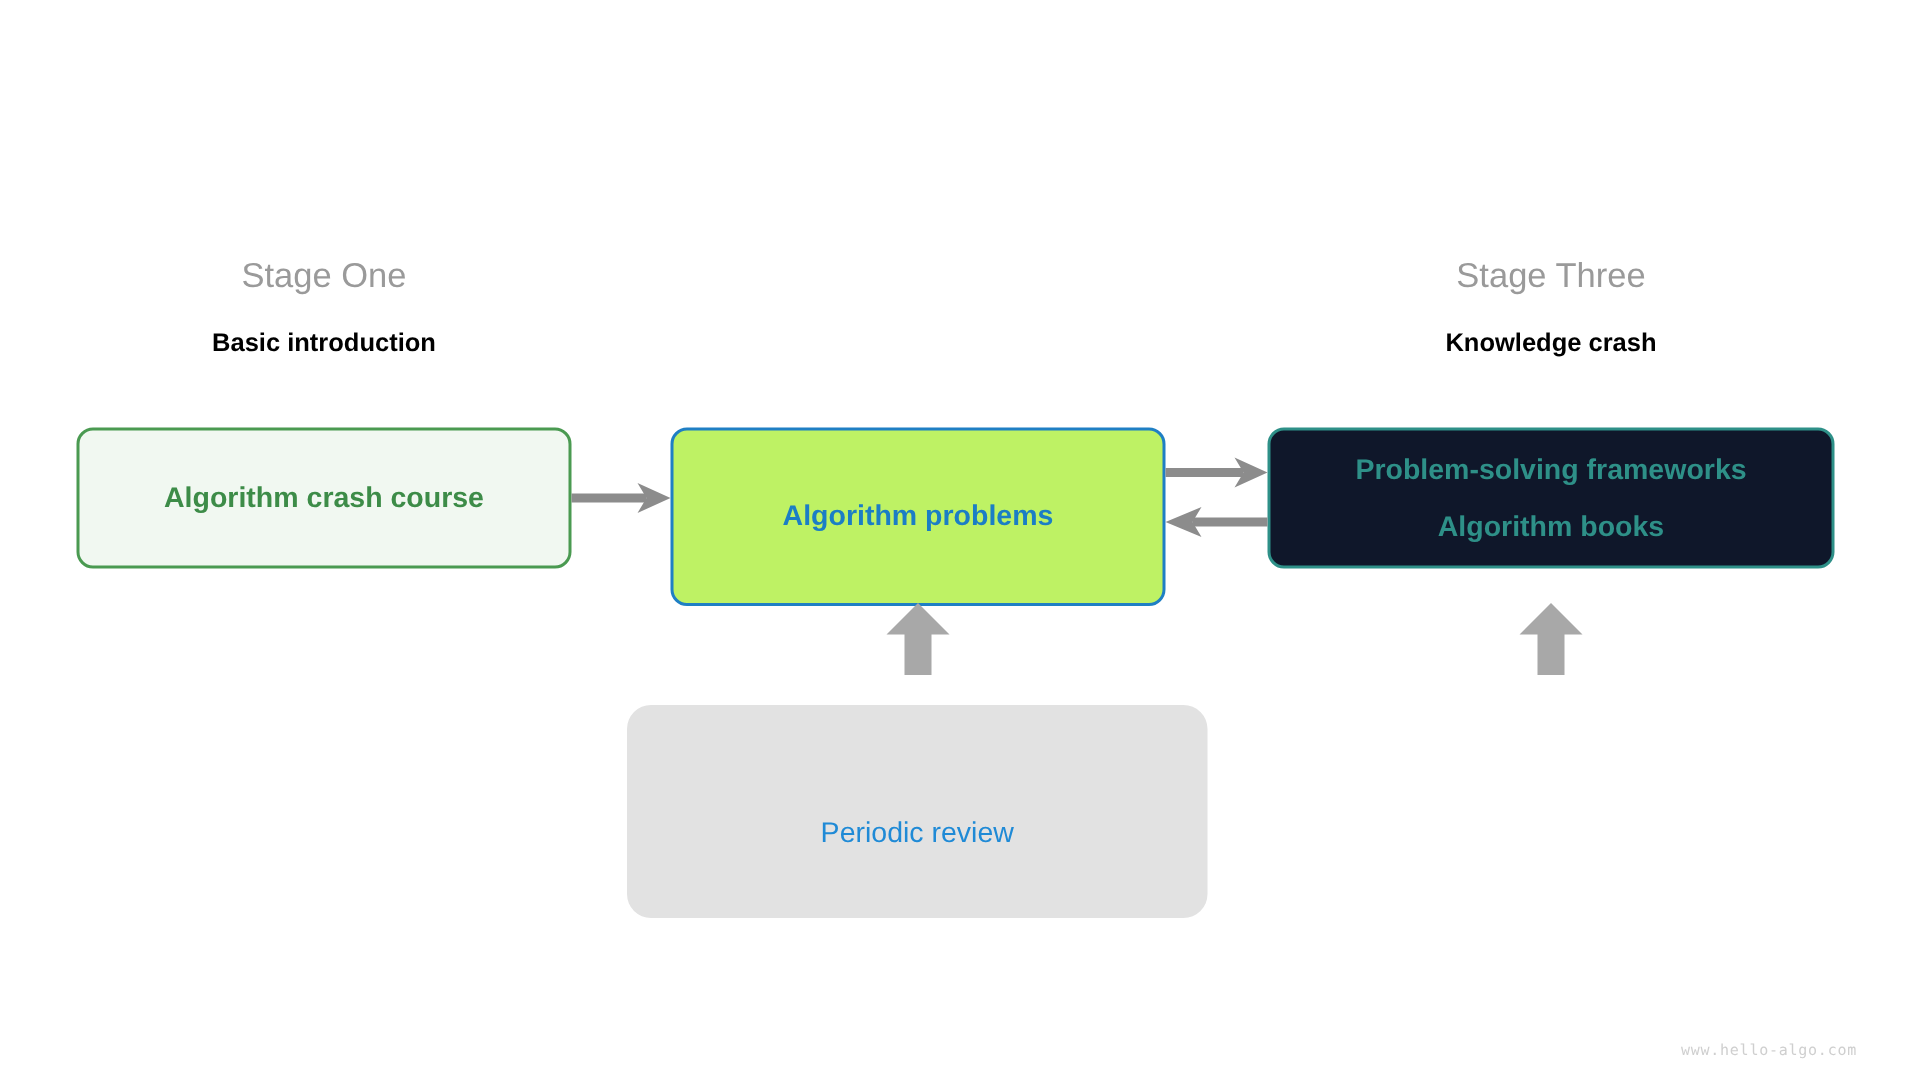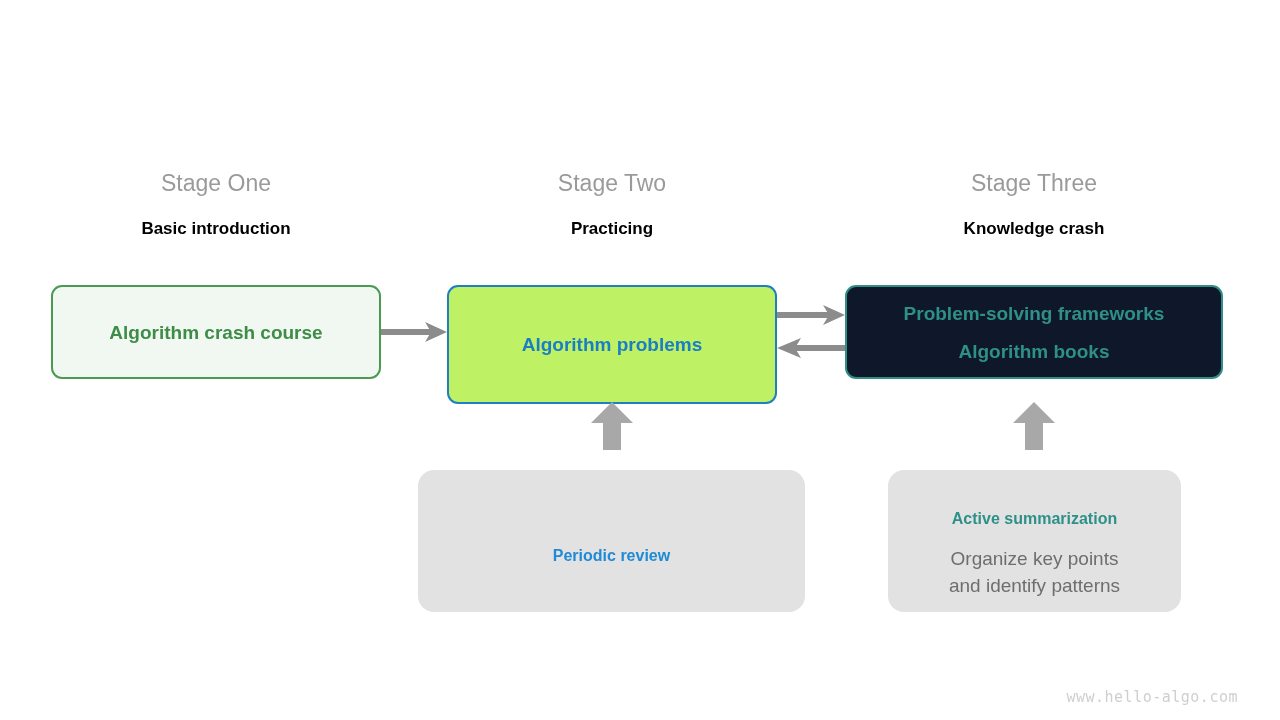--- a/index.html
+++ b/index.html
@@ -69,22 +69,22 @@
     position: absolute;
     box-sizing: border-box;
     border-radius: 16px;
     background: #e2e2e2;
     display: flex;
     flex-direction: column;
     align-items: center;
     justify-content: center;
   }
   .note-title {
-    font-size: 16px;
-    font-weight: bold;
+    font-size: 19px;
+    font-weight: normal;
     line-height: 1;
     white-space: nowrap;
     margin-top: 29px;
   }
   .note-body {
     margin-top: 19px;
     font-size: 19px;
     color: #6e6e6e;
     line-height: 1.42;
     text-align: center;
@@ -96,40 +96,36 @@
     position: absolute;
     overflow: visible;
   }
 
   
   .watermark {
     position: absolute;
     right: 42px;
     bottom: 14px;
     font-family: "DejaVu Sans Mono", "Liberation Mono", monospace;
-    font-size: 15px;
+    font-size: 10px;
     color: #cfcfcf;
     letter-spacing: 0.5px;
     white-space: nowrap;
   }
 </style>
 </head>
 <body>
 
 <div class="canvas">
 
   <div class="stage-head" style="left:51px; top:172px; width:330px;">
     <div class="stage-title">Stage One</div>
     <div class="stage-sub">Basic introduction</div>
   </div>
 
-  <div class="stage-head" style="left:447px; top:172px; width:330px;">
-    <div class="stage-title">Stage Two</div>
-    <div class="stage-sub">Practicing</div>
-  </div>
 
   <div class="stage-head" style="left:845px; top:172px; width:378px;">
     <div class="stage-title">Stage Three</div>
     <div class="stage-sub">Knowledge crash</div>
   </div>
 
   <div class="stage-box" style="left:51px; top:285px; width:330px; height:94px;
               background:#f1f8f1; border-color:#4a9a51;">
     <div class="line" style="color:#3d8c48;">Algorithm crash course</div>
   </div>
@@ -142,25 +138,20 @@
   <div class="stage-box" style="left:845px; top:285px; width:378px; height:94px;
               background:#0f172a; border-color:#2e9088;">
     <div class="line" style="color:#2e9088;">Problem-solving frameworks</div>
     <div class="line" style="color:#2e9088;">Algorithm books</div>
   </div>
 
   <div class="note-box" style="left:418px; top:470px; width:387px; height:142px;">
     <div class="note-title" style="color:#1f8ad6;">Periodic review</div>
   </div>
 
-  <div class="note-box" style="left:888px; top:470px; width:293px; height:142px;">
-    <div class="note-title" style="color:#2e9088;">Active summarization</div>
-    <div class="note-body">Organize key points
-and identify patterns</div>
-  </div>
 
   <svg class="arrow-svg" style="left:381px; top:320px;" width="66" height="24" viewBox="0 0 66 24">
     <rect x="0" y="9" width="50" height="6" fill="#8c8c8c"></rect>
     <path d="M 44 2 L 66 12 L 44 22 L 50 12 Z" fill="#8c8c8c"></path>
   </svg>
 
   <svg class="arrow-svg" style="left:777px; top:303px;" width="68" height="24" viewBox="0 0 68 24">
     <rect x="0" y="9" width="52" height="6" fill="#8c8c8c"></rect>
     <path d="M 46 2 L 68 12 L 46 22 L 52 12 Z" fill="#8c8c8c"></path>
   </svg>

